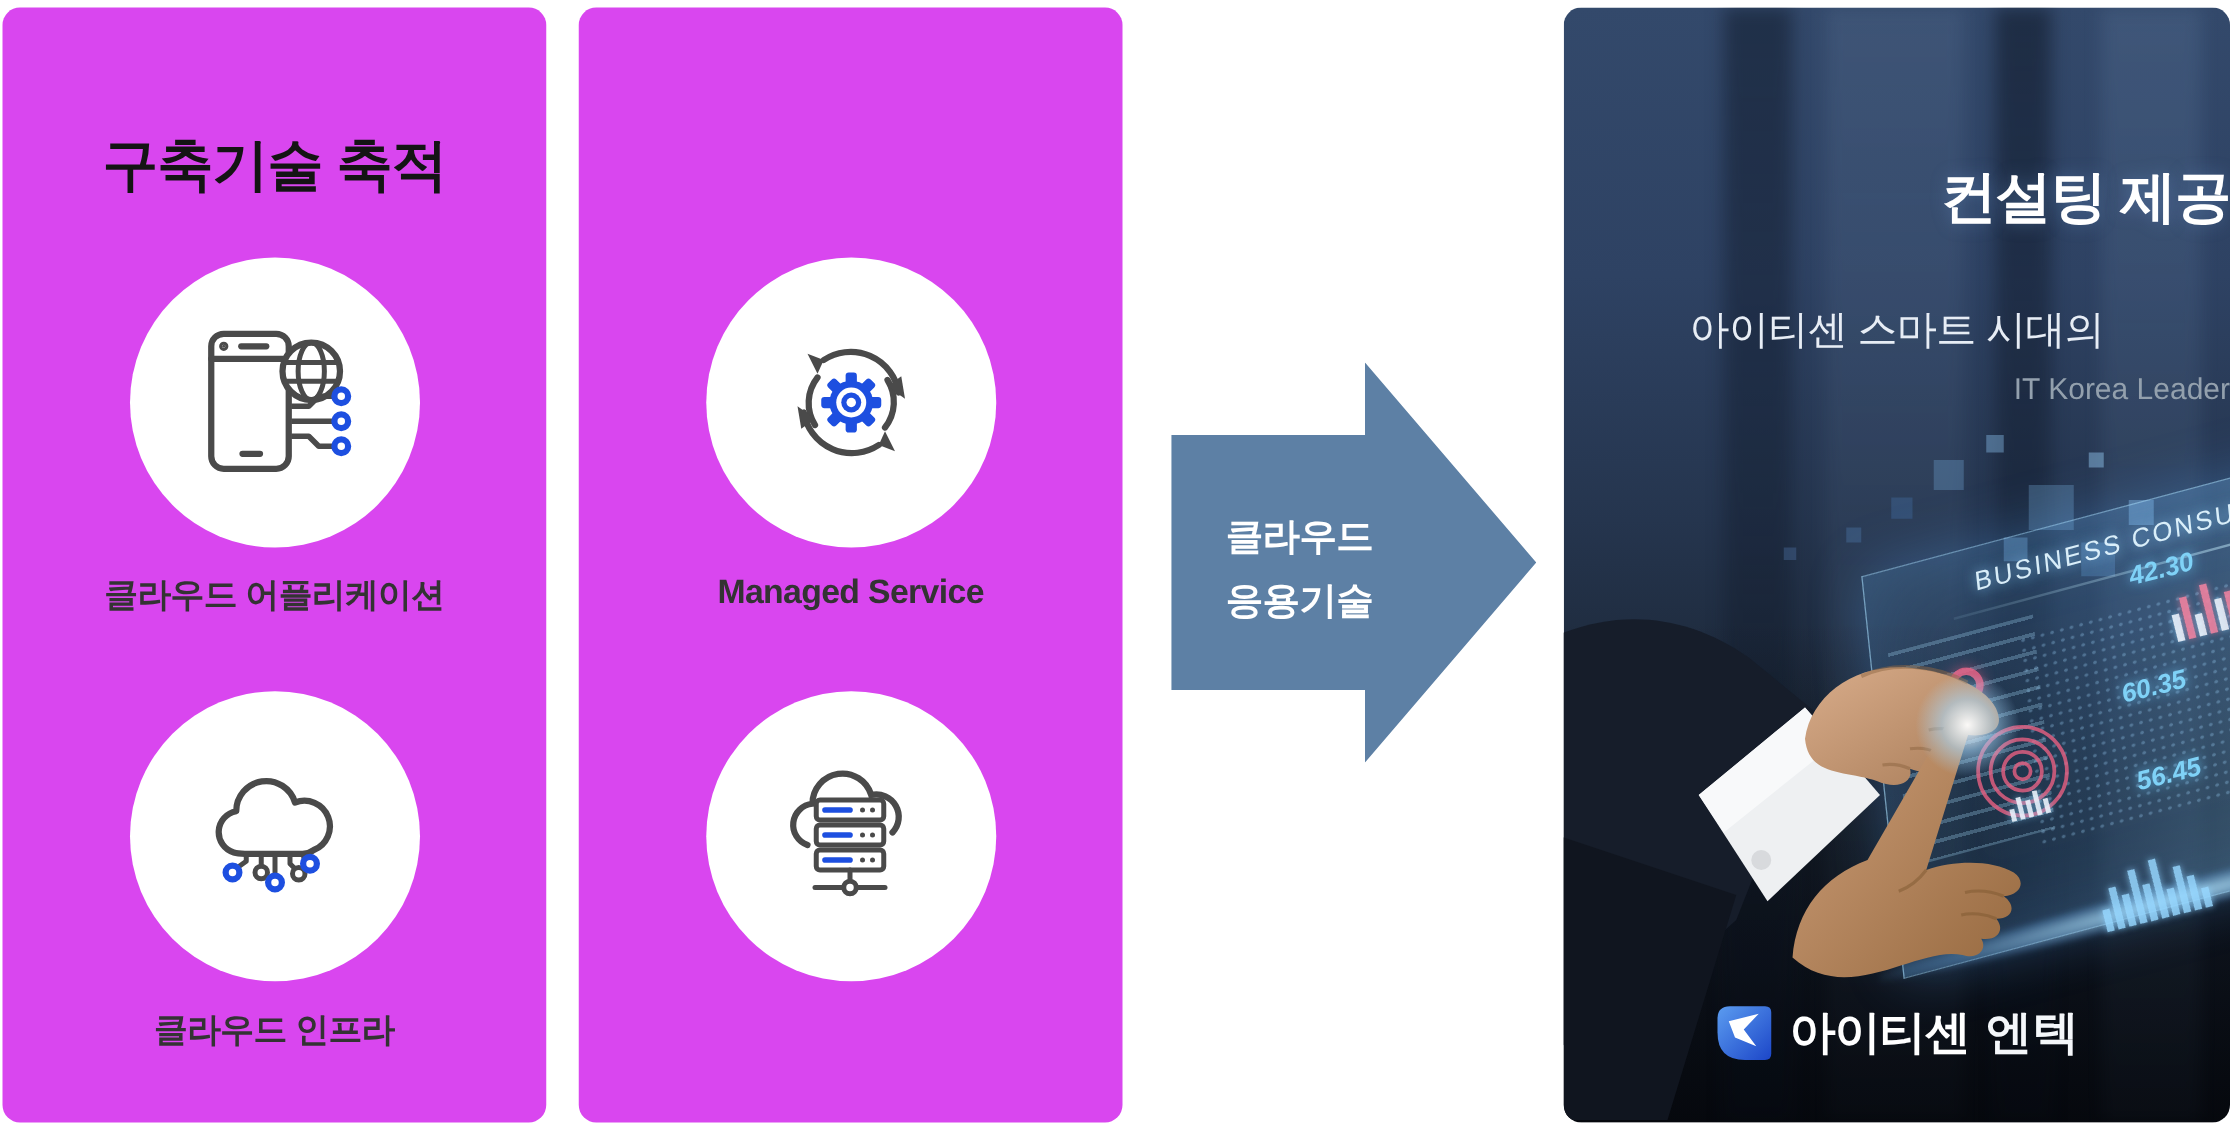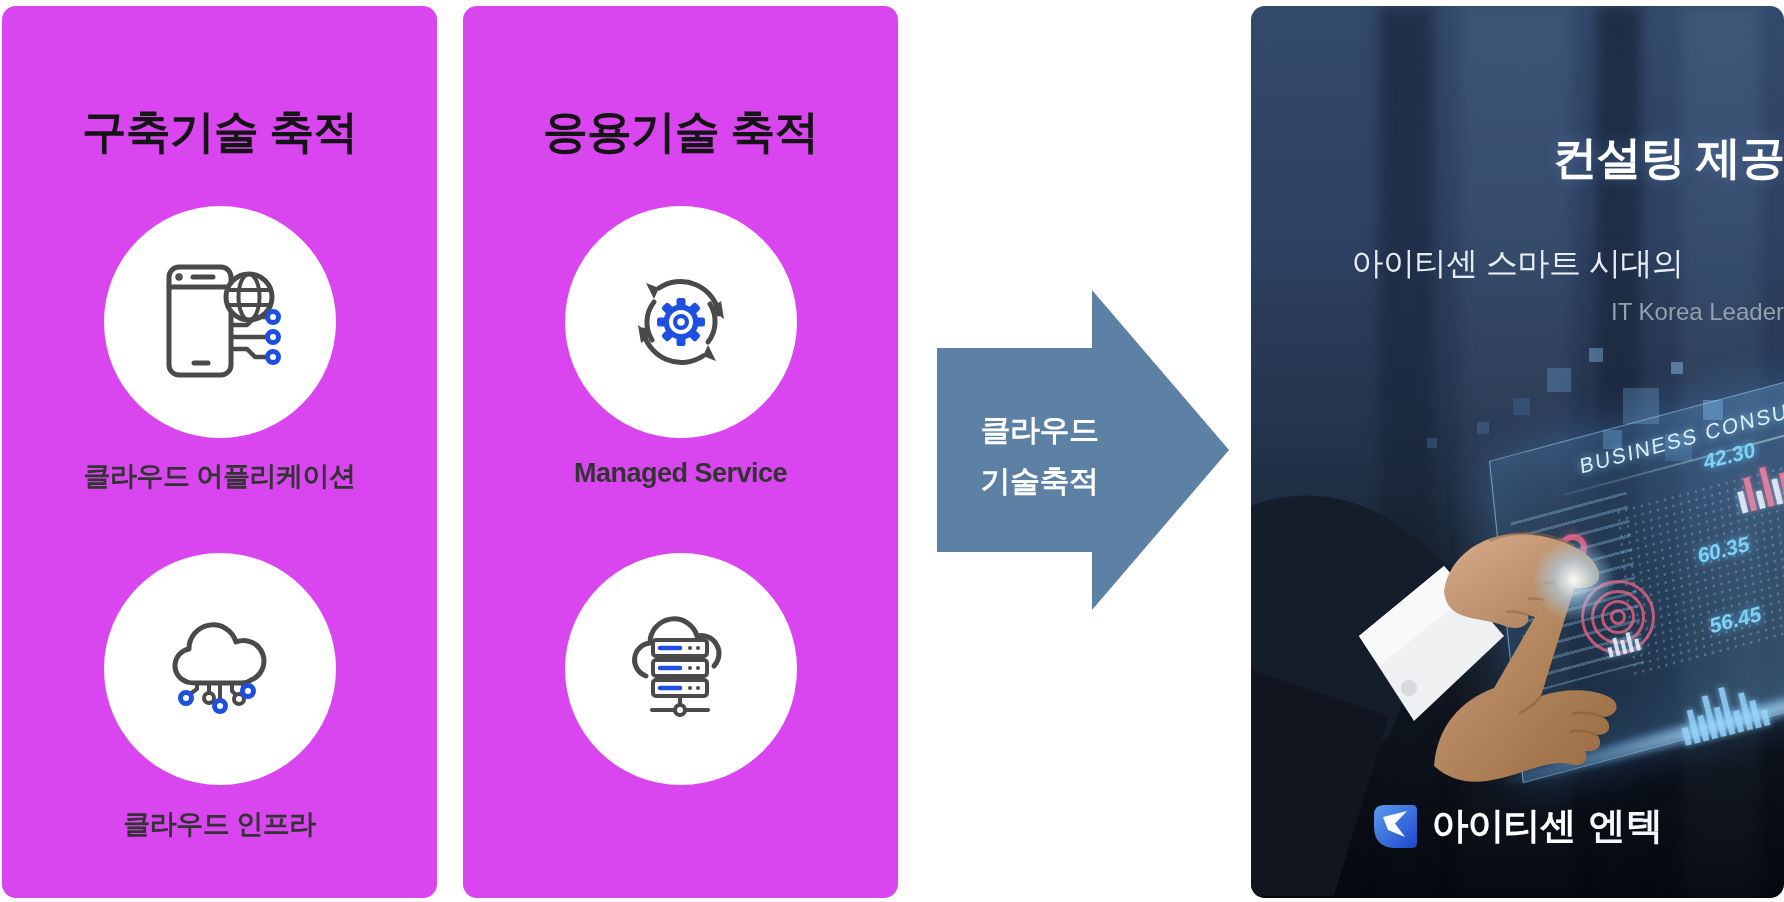--- a/index.html
+++ b/index.html
@@ -142,21 +142,20 @@
           <circle cx="63" cy="100" r="5.5" stroke="#1d4fe0" stroke-width="5"></circle>
           <circle cx="82" cy="93" r="5" stroke="#4a4a4a" stroke-width="4"></circle>
           <circle cx="91" cy="85" r="5.5" stroke="#1d4fe0" stroke-width="5"></circle>
         </g>
       </svg>
     </div>
     <div class="item-label label-bottom">클라우드 인프라</div>
   </div>
 
   <div class="panel panel-applied">
-    <div class="panel-title">응용기술 축적</div>
 
     <div class="icon-circle circle-top">
       <svg width="126" height="126" viewBox="0 0 126 126">
         <g fill="none" stroke="#4a4a4a" stroke-width="5" stroke-linecap="round">
           <path d="M101,55 a39,39 0 0 0 -60,-26"></path>
           <path d="M25,71 a39,39 0 0 0 60,26"></path>
           <path d="M90,83 a33,33 0 0 0 2,-38"></path>
           <path d="M36,43 a33,33 0 0 0 -2,38"></path>
         </g>
         <g fill="#4a4a4a">
@@ -214,21 +213,21 @@
         </g>
       </svg>
     </div>
   </div>
 
   <svg class="arrow-wrap" viewBox="0 0 292 320">
     <polygon points="0,58 155,58 155,0 292,160 155,320 155,262 0,262" fill="#5d80a5"></polygon>
   </svg>
   <div class="arrow-label">
     <div>클라우드</div>
-    <div>기술축적</div>
+    <div>응용기술</div>
   </div>
 
   <div class="panel-photo">
 
     <div class="band band-dark1"></div>
     <div class="band band-light1"></div>
     <div class="band band-dark2"></div>
     <div class="band band-light2"></div>
 
     <div class="photo-title">컨설팅 제공</div>

